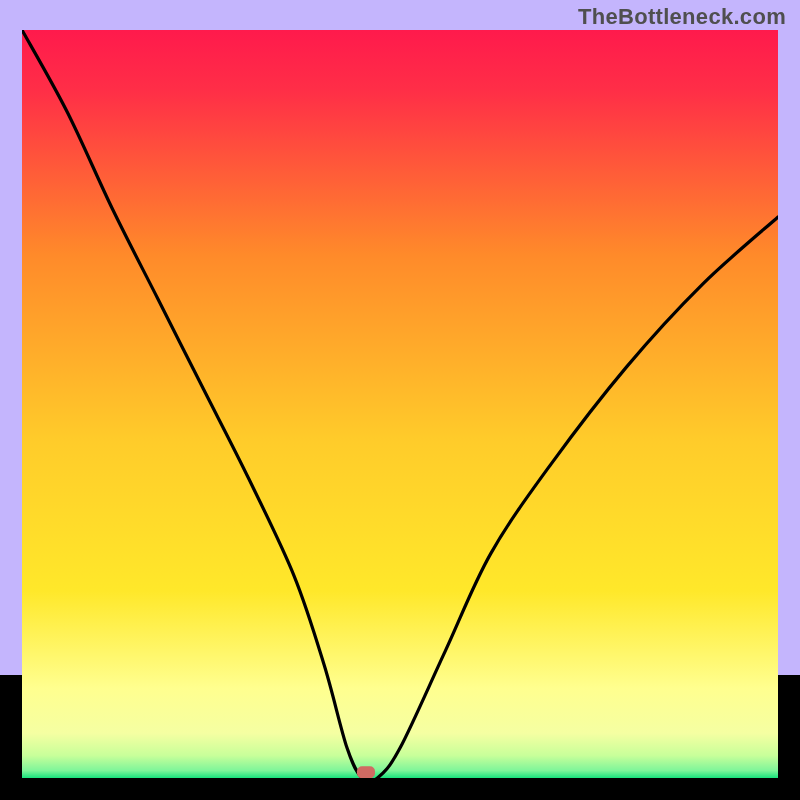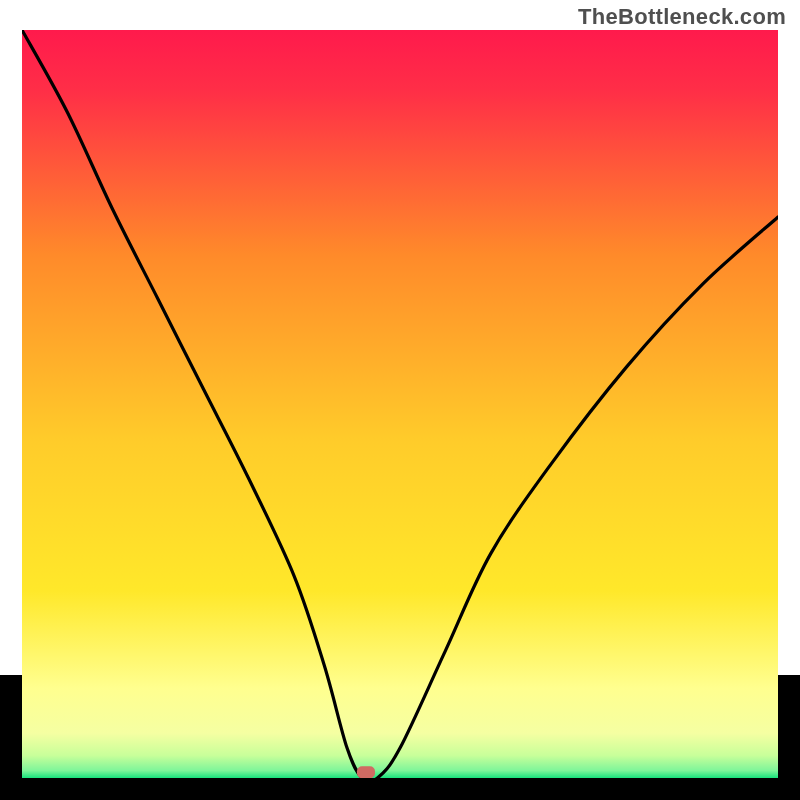--- a/index.html
+++ b/index.html
@@ -8,21 +8,21 @@
     width: 800px;
     height: 800px;
     background: #000;
     overflow: hidden;
     font-family: Arial, Helvetica, sans-serif;
   }
   .frame {
     position: relative;
     width: 800px;
     height: 675px;
-    background: #ffffff;
+    background: #c4b5fd;
     text-align: center;
   }
   .attribution {
     position: absolute;
     top: 4px;
     right: 14px;
     color: #4f4f4f;
     font-size: 22px;
     font-weight: 600;
     letter-spacing: 0.3px;

